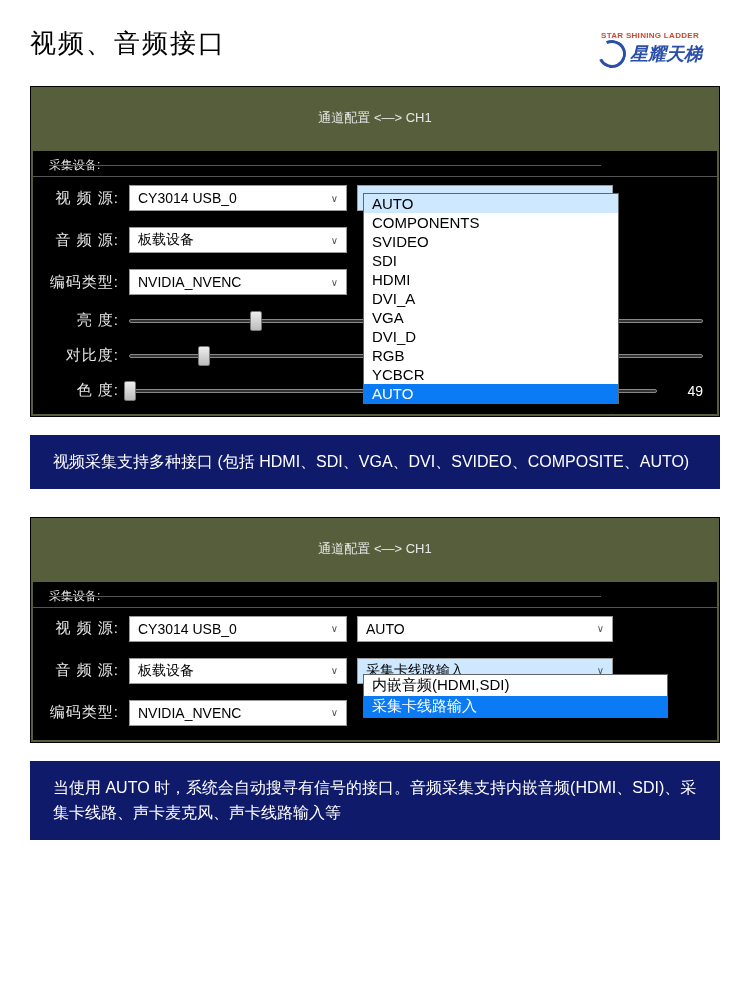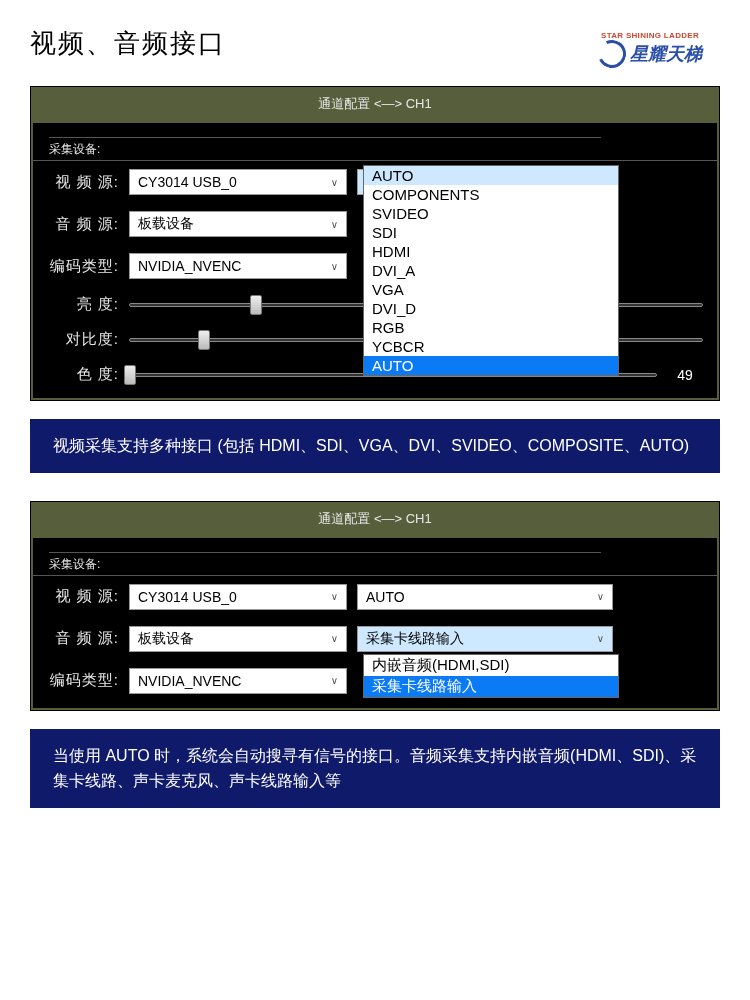--- a/index.html
+++ b/index.html
@@ -20,49 +20,49 @@
   .logo-chinese { font-size:18px; font-weight:bold; font-style:italic; color:#2b4fa8;}
   .panel {
     background: #575e3c;
     border: 1px solid #000;
     color: #fff;
     margin-bottom: 18px;
     position: relative;
   }
   .panel-title {
     text-align: center;
-    padding: 8px 0;
+    padding: 22px 0;
     font-size: 13px;
     color: #e8e8e8;
   }
   .panel-body { background:#000; margin:2px; padding-bottom:6px; position:relative; }
   .fieldset-label {
     color:#e8e8e8;
     font-size:12px;
-    padding: 18px 0 2px 16px;
+    padding: 6px 0 2px 16px;
     background:linear-gradient(to bottom, transparent 60%, #000 60%);
     border-bottom:1px solid #555;
     position:relative;
   }
   .fieldset-label::after{
     content:""; position:absolute; left:16px; right:116px; top:14px; height:1px; background:#555;
   }
   .row { display:flex; align-items:center; gap:10px; padding:8px 14px; color:#e8e8e8; position:relative;}
   .label { width:72px; text-align:right; font-size:15px; flex-shrink:0; letter-spacing:1px;}
   .select {
     background:#fff; color:#000; height:26px; display:flex; align-items:center; justify-content:space-between;
     padding:0 8px; font-size:14px; font-family:Arial,sans-serif; border:1px solid #999; cursor:pointer;
   }
   .chev { font-size:10px; color:#555; }
   .sel-narrow { width:218px; }
   .sel-wide { width:256px; }
   .slider { flex:1; display:flex; align-items:center; gap:10px;}
   .track { flex:1; height:4px; background:#333; border:1px solid #888; position:relative; border-radius:2px;}
   .thumb { position:absolute; top:50%; transform:translate(-50%,-50%); width:12px; height:20px; background:linear-gradient(#eee,#bbb); border:1px solid #777; border-radius:2px;}
-  .val { width:36px; text-align:center; color:#fff; font-size:14px;}
+  .val { width:36px; text-align:right; color:#fff; font-size:14px;}
   .dropdown {
     position:absolute; background:#fff; border:1px solid #666; z-index:10;
     font-size:15px; font-family:Arial,sans-serif; color:#000;
   }
   .dropdown .opt { padding:1px 8px; white-space:nowrap;}
   .dropdown .opt.sel { background:#0a7af5; color:#fff; }
   .dropdown .opt.hilite { background:#cde8ff; }
   .desc-box {
     background:#101a6b; color:#fff; padding:14px 23px; font-size:16px; line-height:1.6;
     margin-bottom:28px;
@@ -192,21 +192,21 @@
     </div>
 
     <div class="row">
       <div class="label">编码类型:</div>
       <div class="select sel-narrow">
         <span>NVIDIA_NVENC</span>
         <span class="chev">∨</span>
       </div>
     </div>
 
-    <div class="dropdown" style="left:330px; top:116px; width:256px;">
+    <div class="dropdown" style="left:330px; top:92px; width:305px;">
       <div class="opt">内嵌音频(HDMI,SDI)</div>
       <div class="opt sel">采集卡线路输入</div>
     </div>
 
   </div>
 </div>
 
 <div class="desc-box">当使用 AUTO 时，系统会自动搜寻有信号的接口。音频采集支持内嵌音频(HDMI、SDI)、采集卡线路、声卡麦克风、声卡线路输入等</div>
 
 </body></html>

